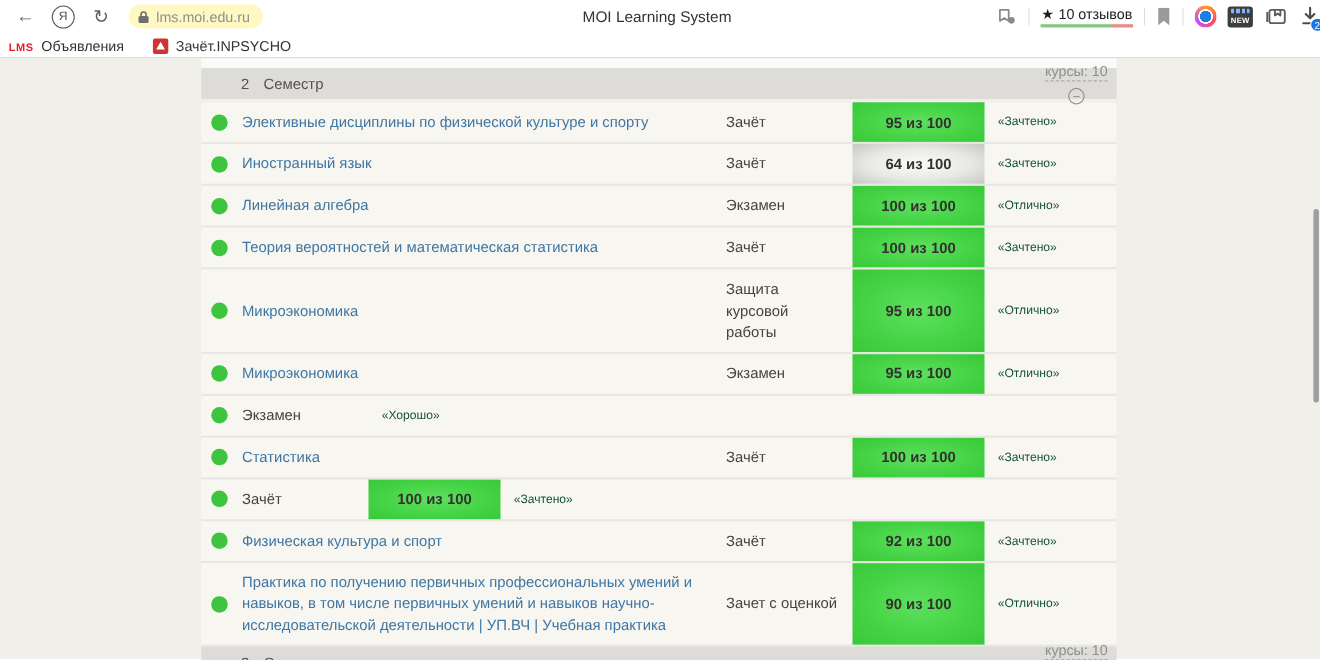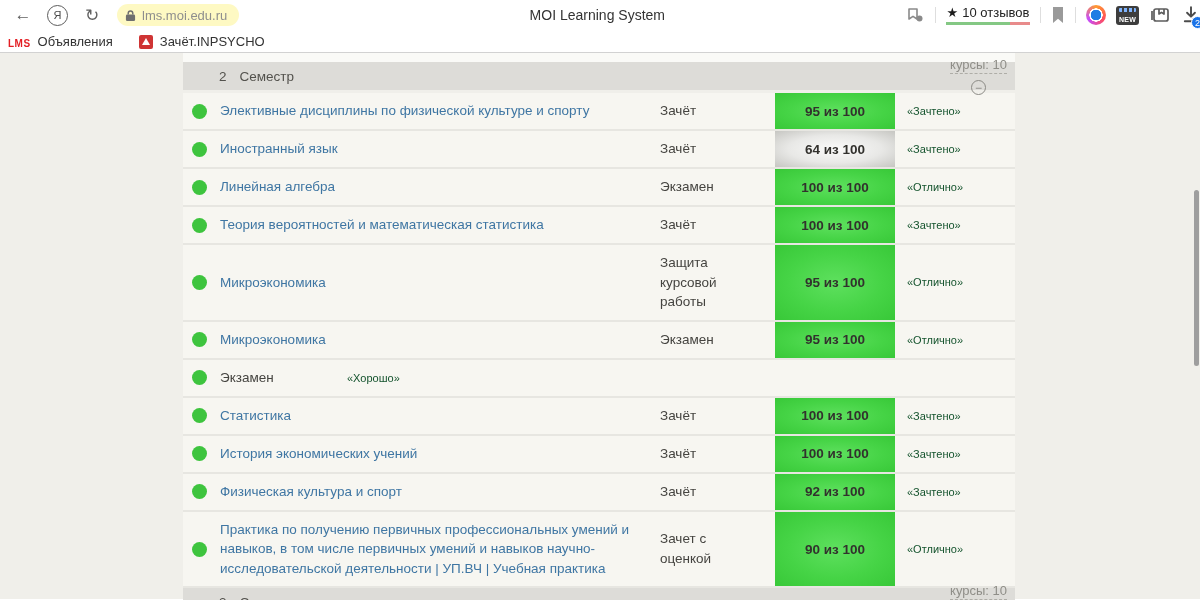--- a/index.html
+++ b/index.html
@@ -75,21 +75,21 @@
   .toggle-circle{ width:15px; height:15px; border:1.4px solid #8b8a85; border-radius:50%; color:#8b8a85;
                   font-size:12px; line-height:12px; display:flex; align-items:center; justify-content:center; }
 
   .row{ display:flex; align-items:stretch; background:var(--row-bg); border-bottom:2px solid var(--row-sep);
         min-height:38px; }
   .cell{ display:flex; align-items:center; }
   .dot-cell{ width:37px; padding-left:9px; }
   .dot{ width:15px; height:15px; border-radius:50%; background:var(--dot-green); }
   .title-cell{ flex:1; padding:8px 12px 8px 0; }
   .title-cell a{ font-size:13.5px; color:var(--link); text-decoration:none; line-height:1.45; cursor:pointer; }
-  .type-cell{ width:115px; padding:8px 20px 8px 0; font-size:13.5px; color:#454440; line-height:1.45; }
+  .type-cell{ width:115px; padding:8px 10px 8px 0; font-size:13.5px; color:#454440; line-height:1.45; }
   .score-cell{ width:120px; justify-content:center; font-size:13.5px; font-weight:700; color:#32312d; }
   .score-cell.green{ background:radial-gradient(ellipse at center, var(--score-green-light) 0%, var(--score-green) 55%, var(--score-green-dark) 100%); }
   .score-cell.yellow{ background:radial-gradient(ellipse at center, var(--score-yellow-light) 0%, var(--score-yellow) 55%, var(--score-yellow-dark) 100%); }
   .score-cell.gray{ background:radial-gradient(ellipse at center, var(--score-gray-light) 0%, var(--score-gray) 55%, var(--score-gray-dark) 100%);text-align:center; }
   .grade-cell{ width:120px; padding-left:12px; font-size:11px; color:#14532d; }
 
   .scroll-thumb{ position:absolute; right:1px; top:190px; width:5px; height:176px; background:#9e9e9e;
                  border-radius:3px; cursor:pointer; }
 </style>
 </head>
@@ -275,23 +275,20 @@
     </div>
     <div class="cell type-cell">Зачёт</div>
     <div class="cell score-cell green">100 из 100</div>
     <div class="cell grade-cell">«Зачтено»</div>
   </div>
 
   <div class="row">
     <div class="cell dot-cell">
       <span class="dot"></span>
     </div>
-    <div class="cell title-cell">
-      <a>История экономических учений</a>
-    </div>
     <div class="cell type-cell">Зачёт</div>
     <div class="cell score-cell green">100 из 100</div>
     <div class="cell grade-cell">«Зачтено»</div>
   </div>
 
   <div class="row">
     <div class="cell dot-cell">
       <span class="dot"></span>
     </div>
     <div class="cell title-cell">

